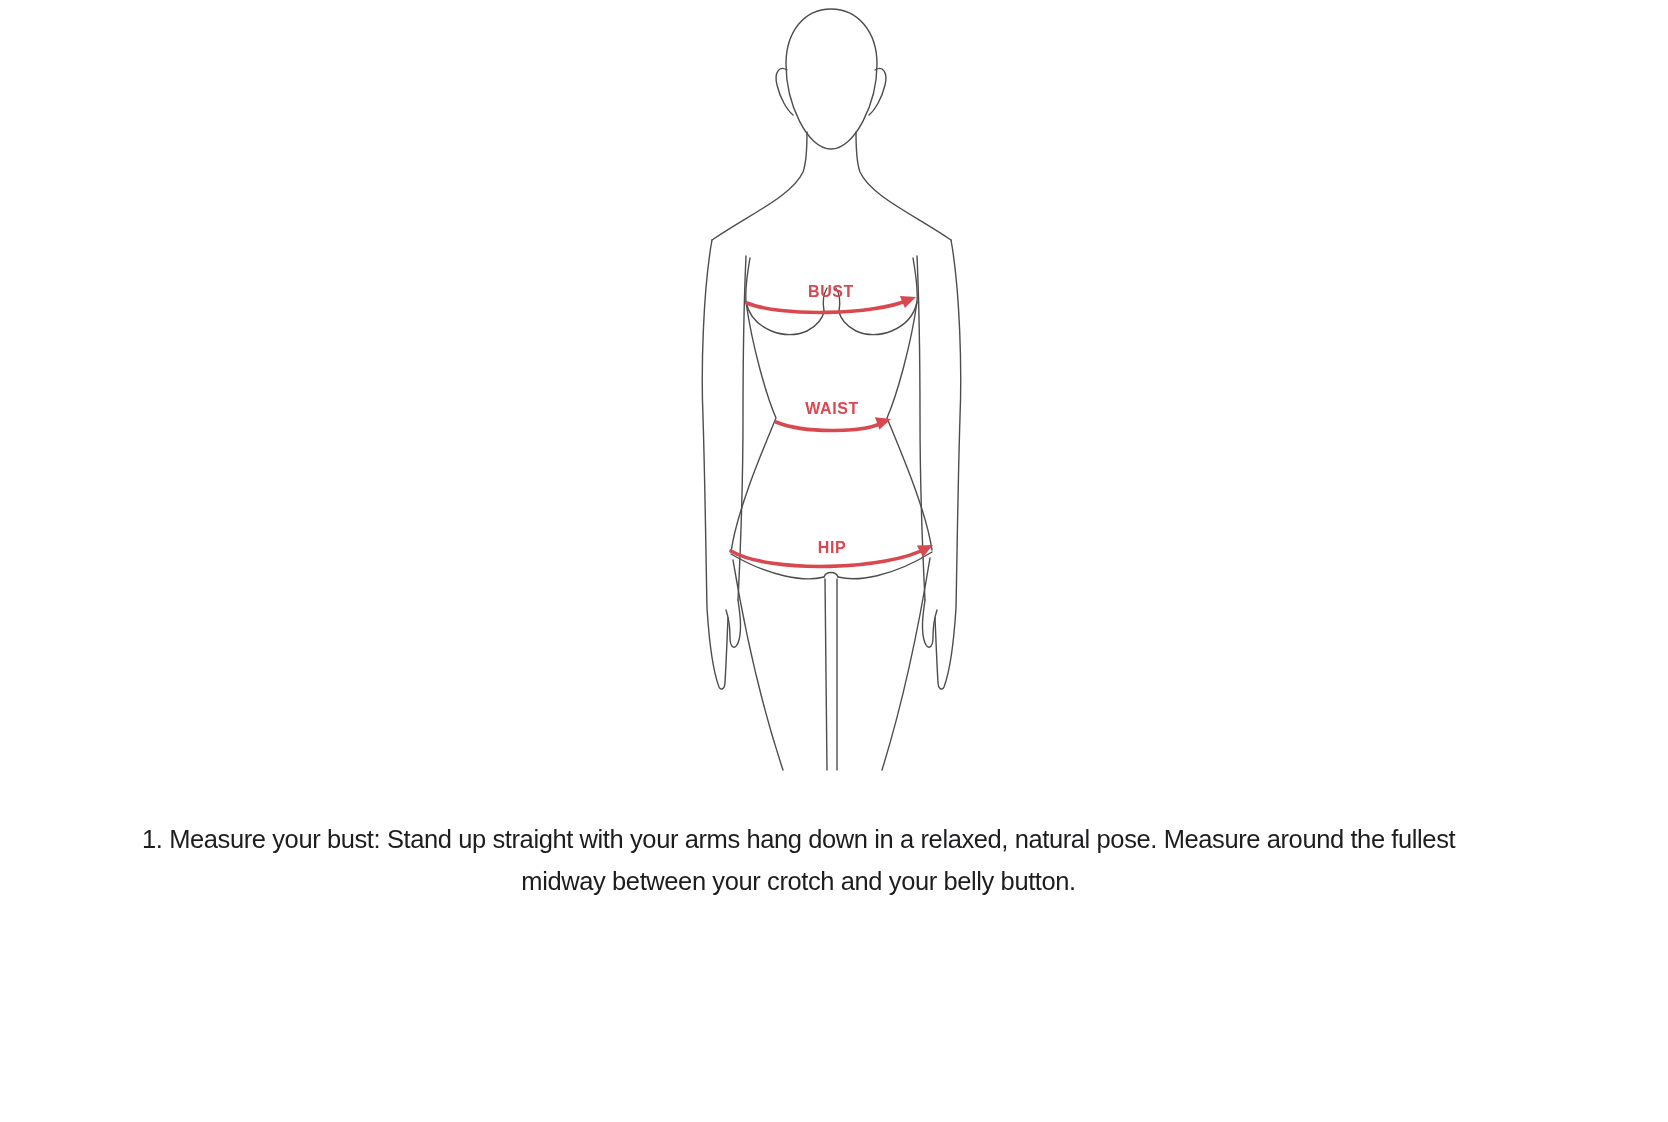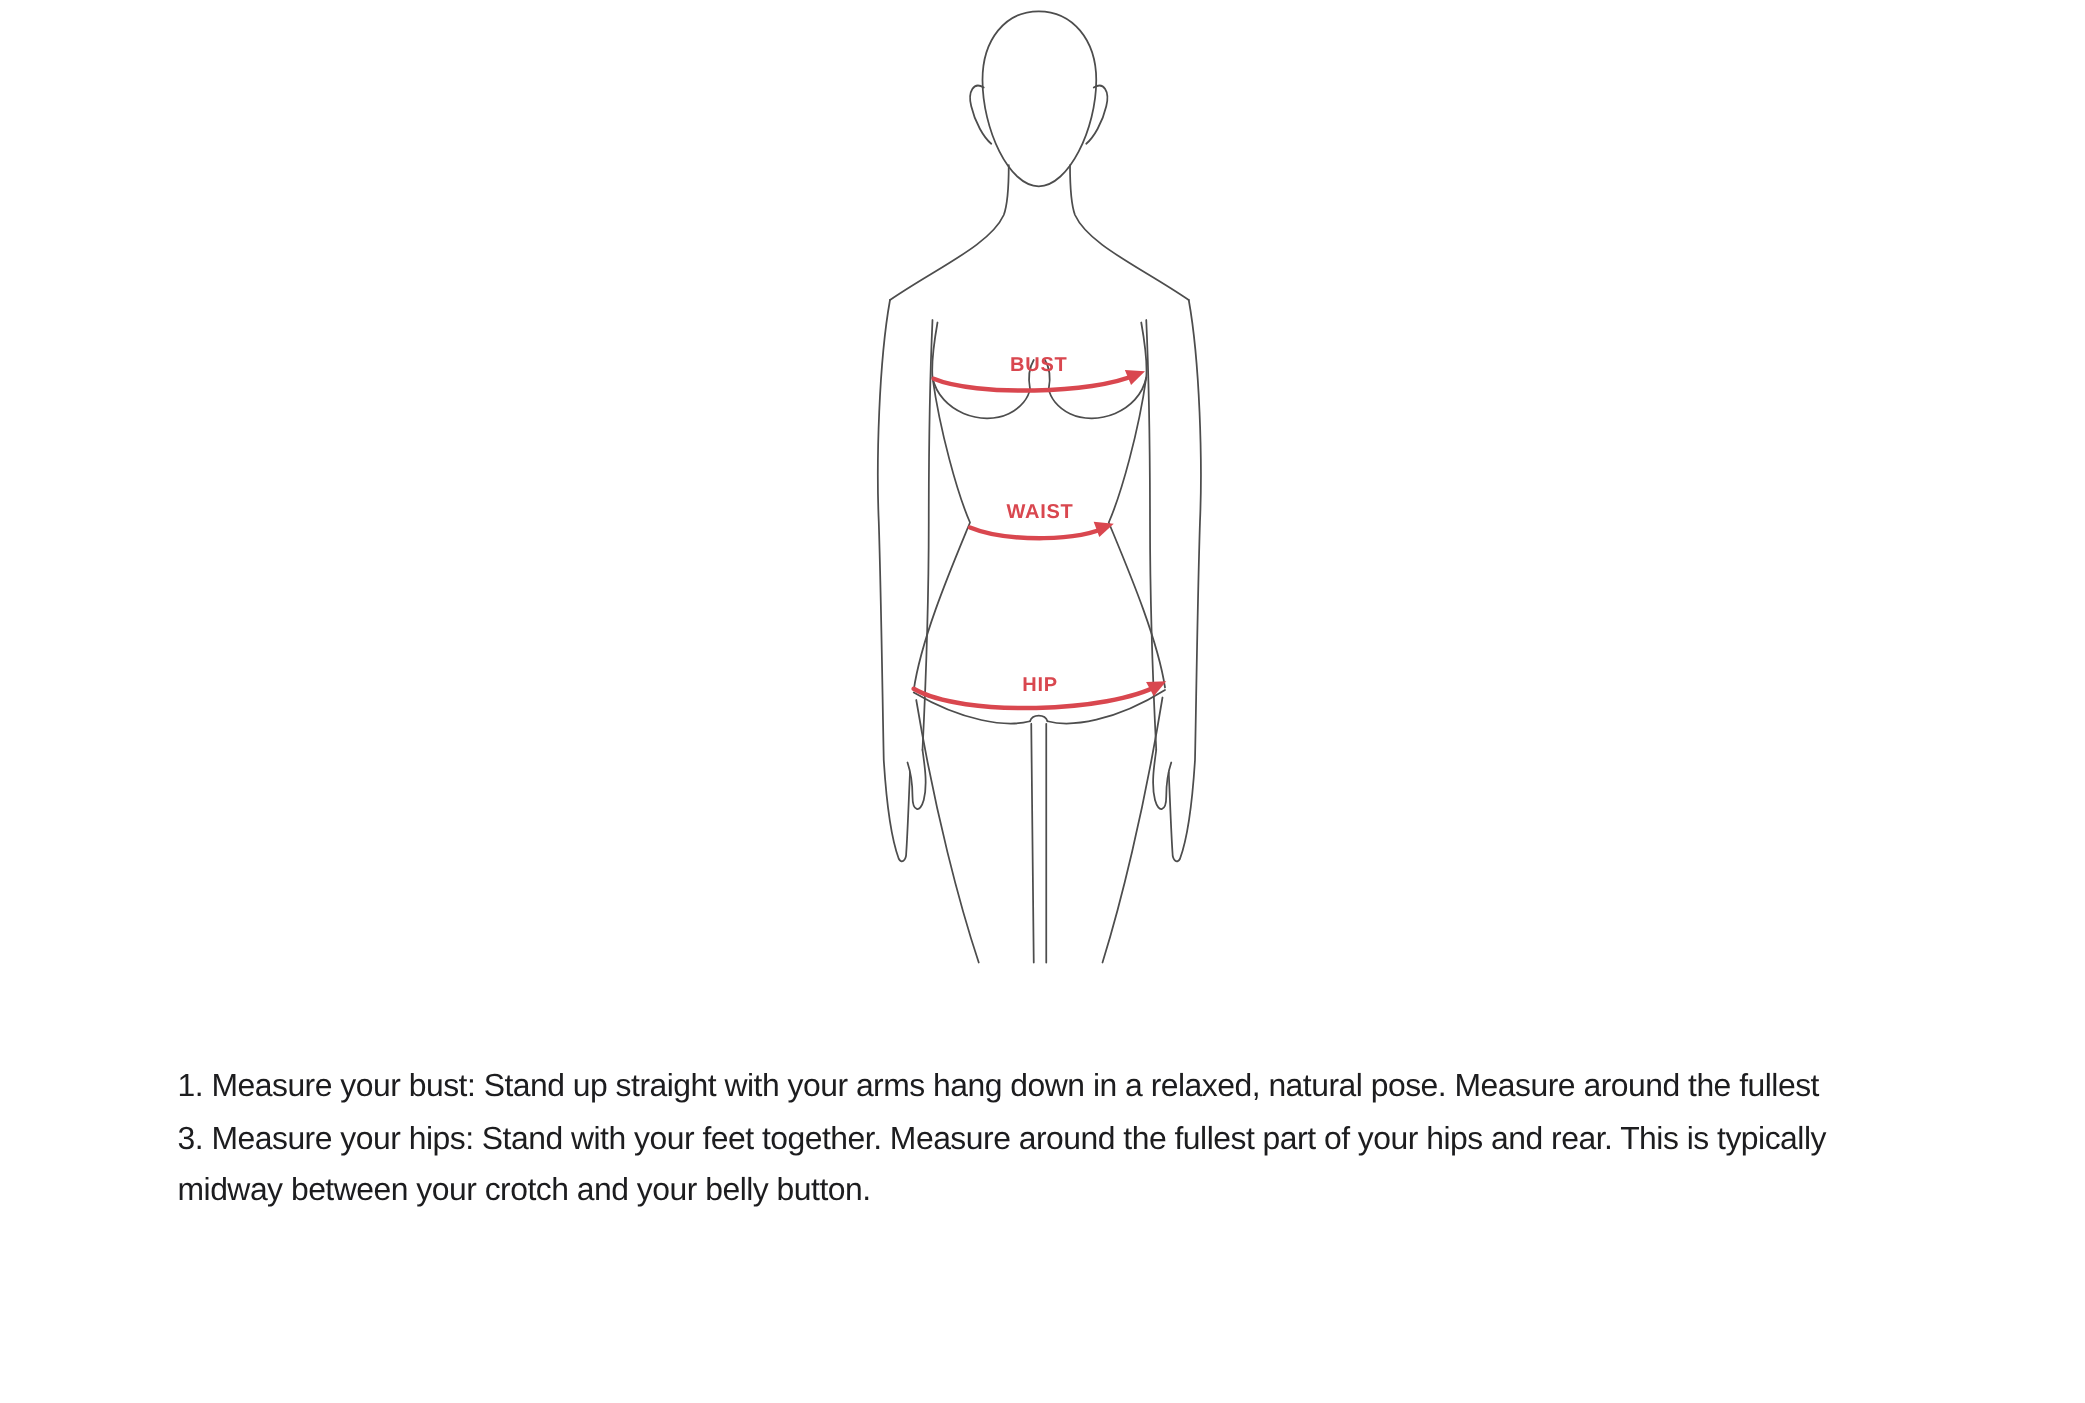--- a/index.html
+++ b/index.html
@@ -23,24 +23,24 @@
     stroke-linecap: round;
   }
   .accent-fill { fill: var(--accent, #d9474f); stroke: none; }
   .fig-label {
     fill: var(--accent, #d9474f);
     font: 700 16px "Liberation Sans", sans-serif;
     letter-spacing: 0.6px; text-anchor: middle;
   }
 
   .instructions {
-    position: absolute; left: 142px; top: 849px;
+    position: absolute; left: 142px; top: 819px;
     color: var(--text, #1d1d1f);
     font-size: 25.5px; line-height: 41.5px;
-    letter-spacing: -0.4px; white-space: nowrap;
+    letter-spacing: -0.4px; white-space: nowrap; text-align: center;
   }
 </style>
 </head>
 <body>
 
 <div class="page">
 
   <svg class="diagram" viewBox="0 0 384 790">
 
     <g>
@@ -93,17 +93,16 @@
 
     <g>
       <path class="accent-stroke" d="M 91 551 C 130 574 248 570 287 548"></path>
       <path class="accent-fill" d="M 0 0 L -15 -6 L -14 7 Z" transform="translate(293,545) rotate(-24)"></path>
       <text class="fig-label" x="192" y="553">HIP</text>
     </g>
   </svg>
 
   <div class="instructions">
     <div>1. Measure your bust: Stand up straight with your arms hang down in a relaxed, natural pose. Measure around the fullest</div>
-    <div>3. Measure your hips: Stand with your feet together. Measure around the fullest part of your hips and rear. This is typically</div>
     <div>midway between your crotch and your belly button.</div>
   </div>
 
 </div>
 
 </body></html>

